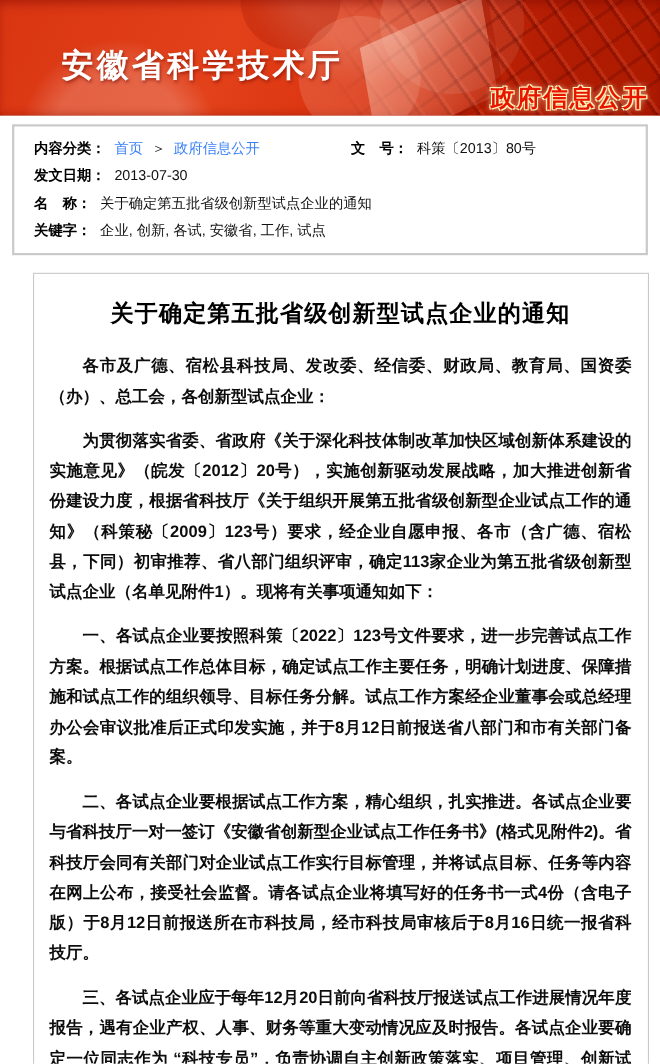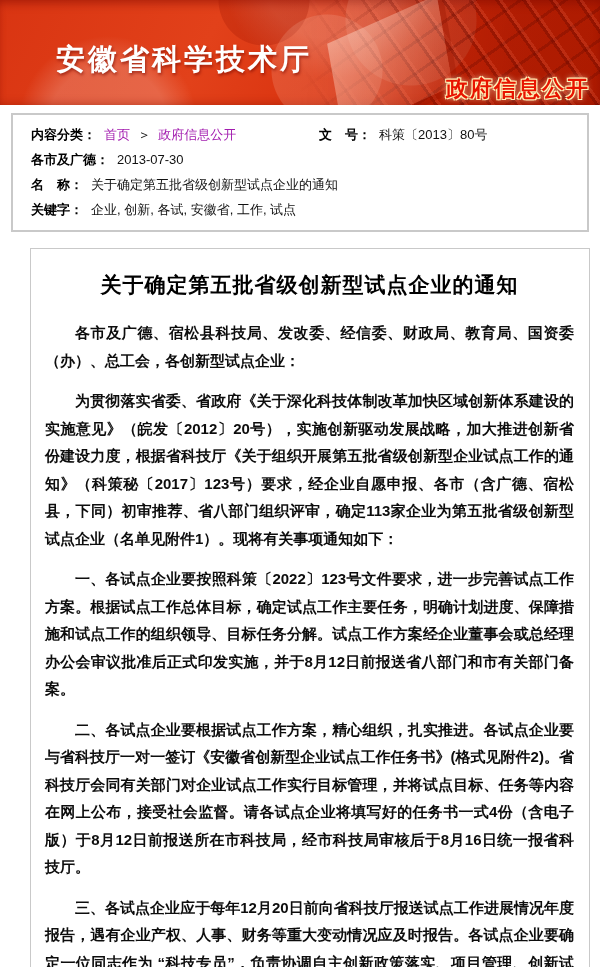--- a/index.html
+++ b/index.html
@@ -65,21 +65,21 @@
     border: 2px solid #c9c9c9;
     background: #ffffff;
     padding: 7px 18px 8px 18px;
     font-size: 13px;
   }
   .meta-row { display: flex; line-height: 25px; }
   .meta-cell { display: flex; }
   .meta-cell.first { width: 288px; }
   .meta-label { font-weight: bold; color: #000; white-space: pre; }
   .meta-value { margin-left: 8px; color: #111; }
-  .breadcrumb a, .crumb { color: #a21caf; text-decoration: none; }
+  .breadcrumb a, .crumb { color: #3b82f6; text-decoration: none; }
   .crumb-sep { margin: 0 4px; }
 
   
   .doc-box {
     margin: 16px 0 0 30px;
     width: 560px;
     min-height: 790px;
     border: 1px solid #c9c9c9;
     background: #ffffff;
     padding: 16px 15px 20px 14px;
@@ -123,34 +123,34 @@
         <span class="crumb-sep">＞</span>
         <span class="crumb">政府信息公开</span>
       </span>
     </div>
     <div class="meta-cell">
       <span class="meta-label">文　号：</span>
       <span class="meta-value">科策〔2013〕80号</span>
     </div>
   </div>
   <div class="meta-row">
-    <span class="meta-label">各市及广德：</span>
+    <span class="meta-label">发文日期：</span>
     <span class="meta-value">2013-07-30</span>
   </div>
   <div class="meta-row">
     <span class="meta-label">名　称：</span>
     <span class="meta-value">关于确定第五批省级创新型试点企业的通知</span>
   </div>
   <div class="meta-row">
     <span class="meta-label">关键字：</span>
     <span class="meta-value">企业, 创新, 各试, 安徽省, 工作, 试点</span>
   </div>
 </div>
 
 <div class="doc-box">
   <h1 class="doc-title">关于确定第五批省级创新型试点企业的通知</h1>
   <p class="doc-para">各市及广德、宿松县科技局、发改委、经信委、财政局、教育局、国资委（办）、总工会，各创新型试点企业：</p>
-  <p class="doc-para">为贯彻落实省委、省政府《关于深化科技体制改革加快区域创新体系建设的实施意见》（皖发〔2012〕20号），实施创新驱动发展战略，加大推进创新省份建设力度，根据省科技厅《关于组织开展第五批省级创新型企业试点工作的通知》（科策秘〔2017〕123号）要求，经企业自愿申报、各市（含广德、宿松县，下同）初审推荐、省八部门组织评审，确定113家企业为第五批省级创新型试点企业（名单见附件1）。现将有关事项通知如下：</p>
+  <p class="doc-para">为贯彻落实省委、省政府《关于深化科技体制改革加快区域创新体系建设的实施意见》（皖发〔2012〕20号），实施创新驱动发展战略，加大推进创新省份建设力度，根据省科技厅《关于组织开展第五批省级创新型企业试点工作的通知》（科策秘〔2009〕123号）要求，经企业自愿申报、各市（含广德、宿松县，下同）初审推荐、省八部门组织评审，确定113家企业为第五批省级创新型试点企业（名单见附件1）。现将有关事项通知如下：</p>
   <p class="doc-para">一、各试点企业要按照科策〔2022〕123号文件要求，进一步完善试点工作方案。根据试点工作总体目标，确定试点工作主要任务，明确计划进度、保障措施和试点工作的组织领导、目标任务分解。试点工作方案经企业董事会或总经理办公会审议批准后正式印发实施，并于8月12日前报送省八部门和市有关部门备案。</p>
   <p class="doc-para">二、各试点企业要根据试点工作方案，精心组织，扎实推进。各试点企业要与省科技厅一对一签订《安徽省创新型企业试点工作任务书》(格式见附件2)。省科技厅会同有关部门对企业试点工作实行目标管理，并将试点目标、任务等内容在网上公布，接受社会监督。请各试点企业将填写好的任务书一式4份（含电子版）于8月12日前报送所在市科技局，经市科技局审核后于8月16日统一报省科技厅。</p>
   <p class="doc-para">三、各试点企业应于每年12月20日前向省科技厅报送试点工作进展情况年度报告，遇有企业产权、人事、财务等重大变动情况应及时报告。各试点企业要确定一位同志作为 “科技专员”，负责协调自主创新政策落实、项目管理、创新试点联系等工作，并于8月12日前将填好后的科技专员登记表（见附件3）分别报送省八部门和市有关部门备案。</p>
 
 </div>
 
 </body></html>

